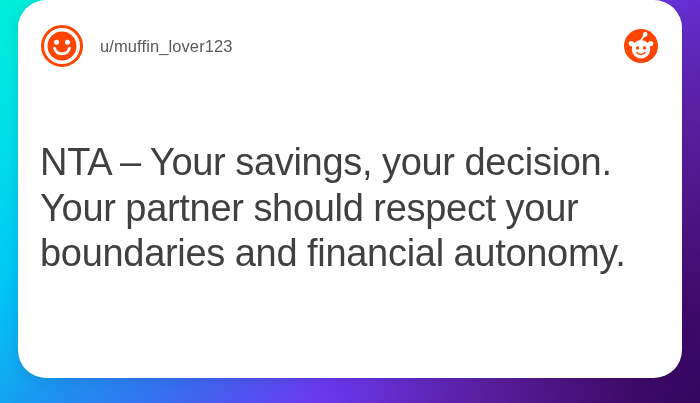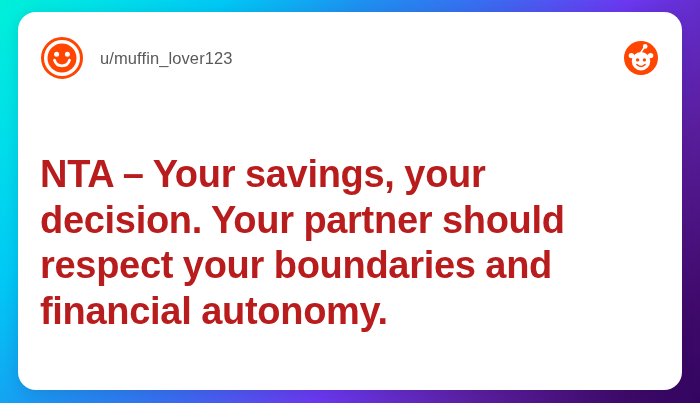--- a/index.html
+++ b/index.html
@@ -26,25 +26,25 @@
 
   .canvas {
     position: relative;
     width: 700px;
     height: 403px;
   }
 
   .card {
     position: absolute;
     left: 18px;
-    top: 12px;
+    top: 0;
     width: 664px;
     height: 378px;
     background: #ffffff;
-    border-radius: 18px;
+    border-radius: 28px;
     box-shadow: 0 2px 14px rgba(0,0,0,0.10);
     overflow: hidden;
   }
 
   .card-header {
     position: absolute;
     left: 0;
     top: 0;
     width: 100%;
     height: 92px;
@@ -80,22 +80,22 @@
   .card-body {
     position: absolute;
     left: 22px;
     top: 140px;
     right: 34px;
   }
 
   .quote-text {
     font-size: 38px;
     line-height: 1.20;
-    color: #b91c1c;
-    font-weight: 700;
+    color: #404040;
+    font-weight: 400;
     letter-spacing: -0.3px;
     word-spacing: -0.5px;
   }
 </style>
 </head>
 <body>
 
 <div class="canvas">
 
   <div class="card">

